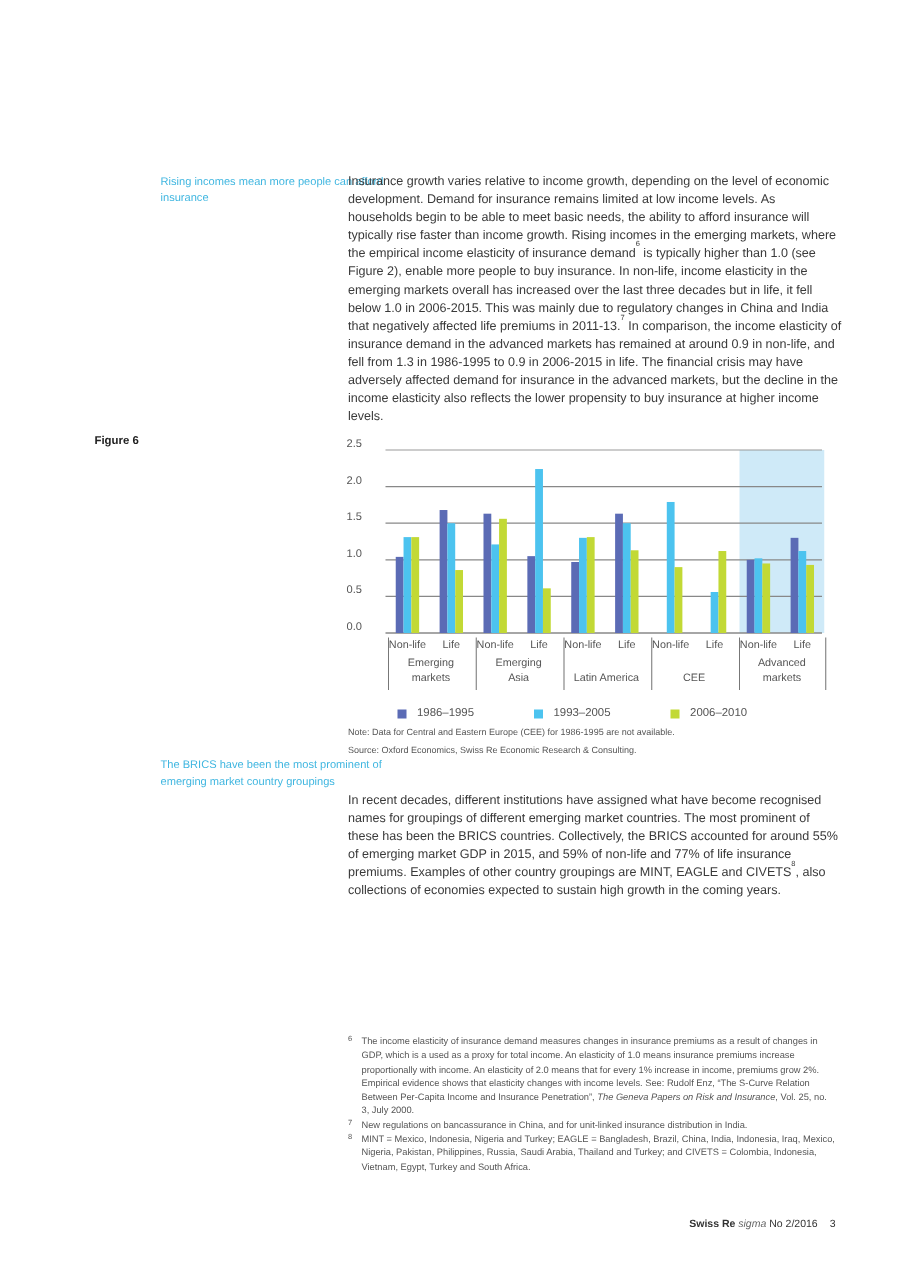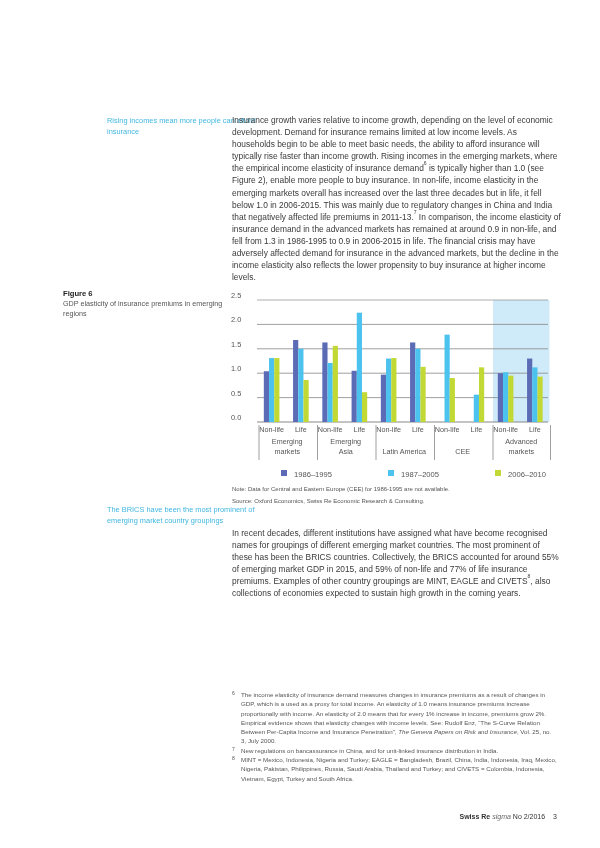--- a/index.html
+++ b/index.html
@@ -7,21 +7,21 @@
          font-family: "Liberation Sans", sans-serif; color: #333; }
   .sidenote { position: absolute; left: 63px; width: 160px; font-size: 7.4px; line-height: 11px; color: #3fb6e0; margin-left: 44px; }
   .body-text { position: absolute; left: 232px; width: 330px; font-size: 8.4px; line-height: 12.1px; color: #3a3a3a; }
   .body-text sup { font-size: 5px; vertical-align: top; line-height: 0; position: relative; top: 1px; }
   .fig-label { position: absolute; left: 63px; top: 289px; width: 160px; }
   .fig-title { font-size: 7.6px; font-weight: bold; color: #222; line-height: 10px; }
   .fig-sub { font-size: 7.2px; color: #555; line-height: 10px; }
   .chart { position: absolute; left: 228px; top: 290px; width: 330px; height: 190px; }
   .chart svg { position: absolute; left: 0; top: 0; }
   .legend { position: absolute; left: 265px; top: 470px; display: flex; gap: 40px; font-size: 7.6px; color: #555; }
-  .legend-item { display: flex; align-items: flex-start; gap: 7px; margin-left: 16px; }
+  .legend-item { display: flex; align-items: flex-end; gap: 7px; }
   .swatch { width: 6px; height: 6px; display: inline-block; }
   .note { position: absolute; left: 232px; font-size: 6px; color: #555; line-height: 9px; }
   .footnotes { position: absolute; left: 232px; top: 690px; width: 325px; font-size: 6.2px; color: #555; line-height: 9.3px; }
   .fn { position: relative; padding-left: 9px; }
   .fn .mark { position: absolute; left: 0; top: -1px; font-size: 5px; }
   .fn em { font-style: italic; }
   .footer { position: absolute; right: 43px; top: 813px; font-size: 7px; color: #333; }
   .footer .brand { font-weight: bold; }
   .footer .sigma { color: #666; font-style: italic; }
   .footer .page { margin-left: 6px; }
@@ -29,21 +29,20 @@
 </head>
 <body>
 
 <div class="sidenote" style="top:115px;">Rising incomes mean more people can afford insurance</div>
 <div class="body-text" style="top:114px;">
   <span>Insurance growth varies relative to income growth, depending on the level of economic development. Demand for insurance remains limited at low income levels. As households begin to be able to meet basic needs, the ability to afford insurance will typically rise faster than income growth. Rising incomes in the emerging markets, where the empirical income elasticity of insurance demand</span><sup>6</sup><span> is typically higher than 1.0 (see Figure 2), enable more people to buy insurance. In non-life, income elasticity in the emerging markets overall has increased over the last three decades but in life, it fell below 1.0 in 2006-2015. This was mainly due to regulatory changes in China and India that negatively affected life premiums in 2011-13.</span><sup>7</sup><span> In comparison, the income elasticity of insurance demand in the advanced markets has remained at around 0.9 in non-life, and fell from 1.3 in 1986-1995 to 0.9 in 2006-2015 in life. The financial crisis may have adversely affected demand for insurance in the advanced markets, but the decline in the income elasticity also reflects the lower propensity to buy insurance at higher income levels.</span>
 </div>
 
 <div class="fig-label">
   <div class="fig-title">Figure 6</div>
-  <div class="fig-sub">GDP elasticity of insurance premiums in emerging regions</div>
 </div>
 
 <div class="chart">
   <svg id="chart-svg" width="330" height="180">
       <rect x="265" y="10" width="56.5" height="122" fill="#cfeaf8"></rect>
       <line x1="29" x2="320" y1="132" y2="132" stroke="#888" stroke-width="1"></line>
       <text x="3" y="130" font-size="7.4" fill="#555" font-family="Liberation Sans, sans-serif">0.0</text>
       <line x1="29" x2="320" y1="107.6" y2="107.6" stroke="#888" stroke-width="0.8"></line>
       <text x="3" y="105.6" font-size="7.4" fill="#555" font-family="Liberation Sans, sans-serif">0.5</text>
       <line x1="29" x2="320" y1="83.19999999999999" y2="83.19999999999999" stroke="#888" stroke-width="0.8"></line>
@@ -109,21 +108,21 @@
     </svg>
 </div>
 
 <div class="legend">
   <div class="legend-item">
     <span class="swatch" style="background:#5b6bb5"></span>
     <span>1986–1995</span>
   </div>
   <div class="legend-item">
     <span class="swatch" style="background:#4cc3ef"></span>
-    <span>1987–2005</span>
+    <span>1993–2005</span>
   </div>
   <div class="legend-item">
     <span class="swatch" style="background:#c2d935"></span>
     <span>2006–2010</span>
   </div>
 </div>
 
 <div class="note" style="top:485px;">Note: Data for Central and Eastern Europe (CEE) for 1986-1995 are not available.</div>
 <div class="note" style="top:497px;">Source: Oxford Economics, Swiss Re Economic Research &amp; Consulting.</div>
 

